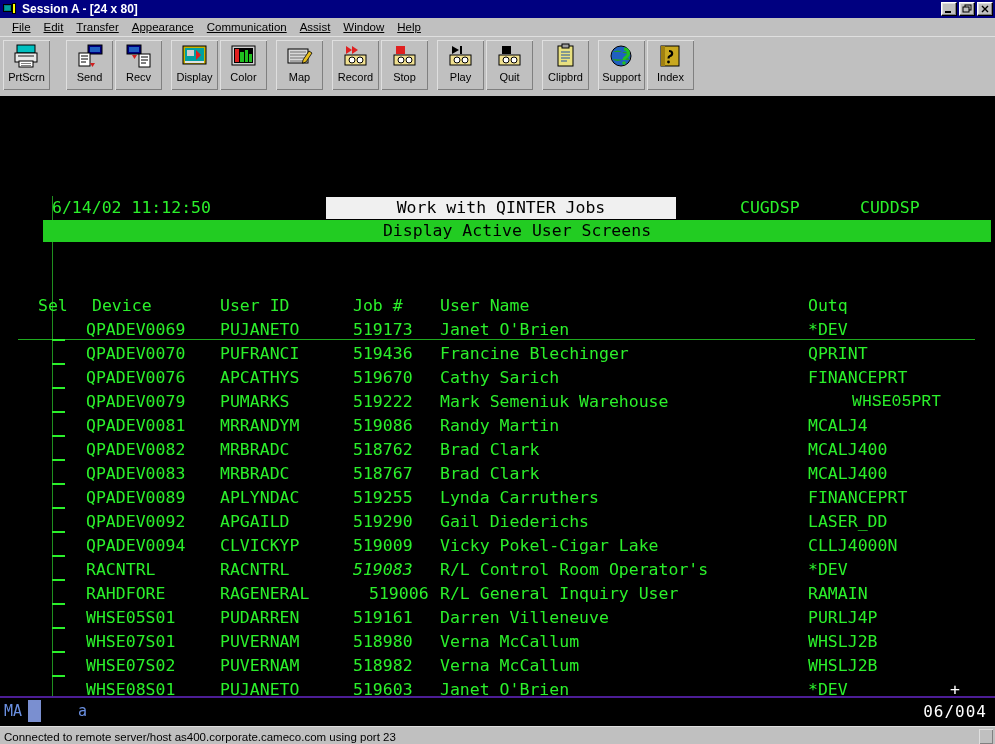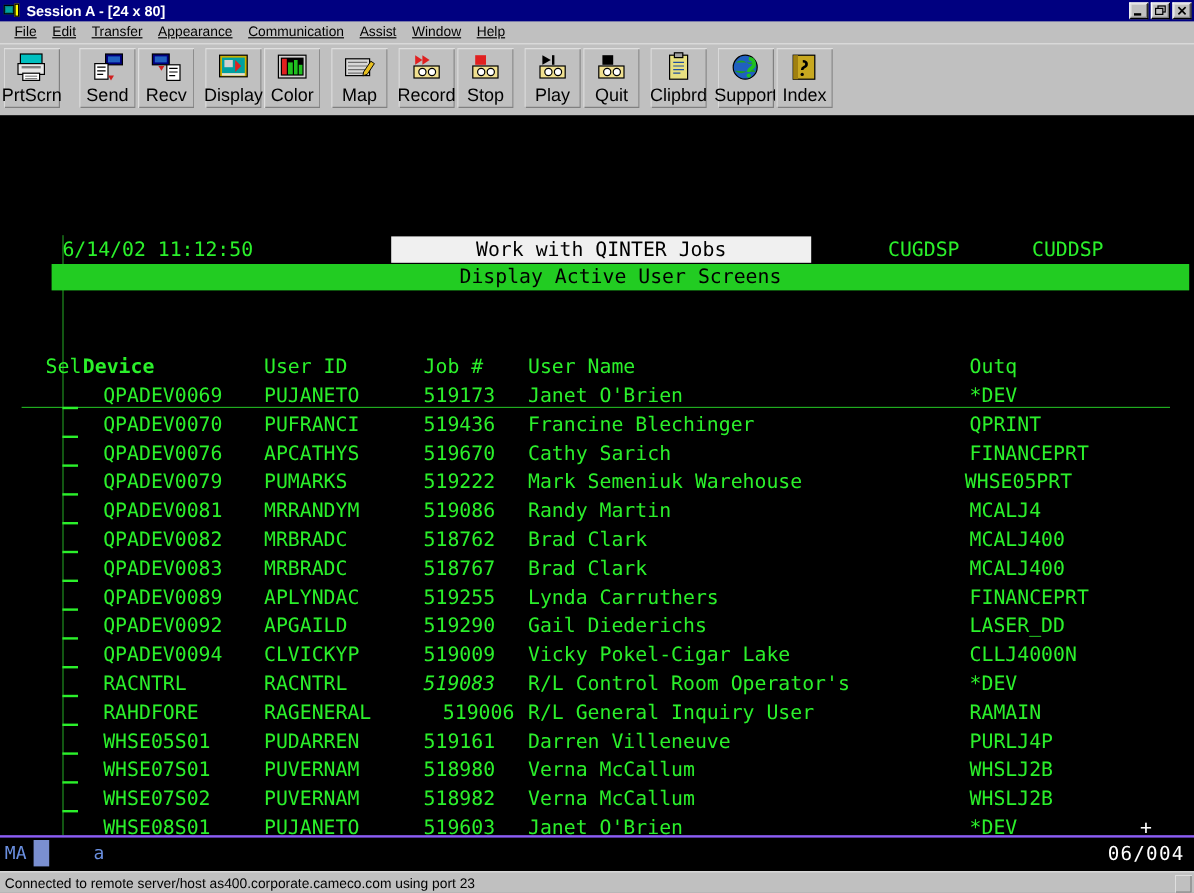--- a/index.html
+++ b/index.html
@@ -57,21 +57,21 @@
     border:1px solid #c0c0c0;
     box-sizing:border-box;
     display:flex;flex-direction:column;align-items:center;
     justify-content:flex-start;
     background:#c0c0c0;
     box-shadow: inset 1px 1px 0 #dfdfdf, inset -1px -1px 0 #808080;
     padding-top:3px;
     cursor:default;
   }
   .tbtn .glyph{width:30px;height:27px;position:relative;}
-  .tbtn .lbl{font-size:15px;color:#000;margin-top:2px;line-height:1;white-space:nowrap;}
+  .tbtn .lbl{font-size:11px;color:#000;margin-top:2px;line-height:1;white-space:nowrap;}
   .toolbar-fill{flex:1 1 auto;}
   
   .term{
     position:relative;
     background:#000;
     height:600px;
     overflow:hidden;
     font-family:"DejaVu Sans Mono","Liberation Mono",monospace;
     font-size:16.5px;
     color:#2bf02b;
@@ -104,21 +104,21 @@
     font-family:"DejaVu Sans Mono","Liberation Mono",monospace;
     font-size:16.5px;line-height:22px;
   }
   .sel-mark{
     position:absolute;left:52px;width:13px;height:2px;background:#2bf02b;
   }
   .white{color:#ffffff;}
   
   .oia{
     height:28px;background:#000;
-    border-top:2px solid #8b5cf6;
+    border-top:2px solid #4c1d95;
     position:relative;
     font-family:"DejaVu Sans Mono","Liberation Mono",monospace;
     font-size:15px;
     color:#6a8fe0;
   }
   .oia .ma{position:absolute;left:4px;top:4px;color:#6a8fe0;letter-spacing:0;}
   .oia .cur{position:absolute;left:28px;top:2px;width:13px;height:22px;background:#7a8fd0;}
   .oia .aa{position:absolute;left:78px;top:4px;color:#6a8fe0;}
   .oia .pos{position:absolute;right:8px;top:4px;color:#ffffff;font-size:16px;letter-spacing:1px;}
   
@@ -377,21 +377,21 @@
     <span>Work with QINTER Jobs</span>
   </div>
   <div class="row" style="left:740px;top:104px;">CUGDSP</div>
   <div class="row" style="left:860px;top:104px;">CUDDSP</div>
 
   <div class="greenbar">
     <span>Display Active User Screens</span>
   </div>
 
   <div class="row" style="left:38px;top:202px;">Sel</div>
-  <div class="row" style="left:69px;top:202px;font-weight:bold;">Device</div>
+  <div class="row" style="left:92px;top:202px;">Device</div>
   <div class="row" style="left:220px;top:202px;">User ID</div>
   <div class="row" style="left:353px;top:202px;">Job #</div>
   <div class="row" style="left:440px;top:202px;">User Name</div>
   <div class="row" style="left:808px;top:202px;">Outq</div>
 
   <div id="rows-host">
       <div class="sel-mark" style="top: 243px;"></div>
       <div class="row" style="left: 86px; top: 226px;">QPADEV0069</div>
       <div class="row" style="left: 220px; top: 226px;">PUJANETO</div>
       <div class="row" style="left: 353px; top: 226px;">519173</div>
@@ -407,21 +407,21 @@
       <div class="row" style="left: 86px; top: 274px;">QPADEV0076</div>
       <div class="row" style="left: 220px; top: 274px;">APCATHYS</div>
       <div class="row" style="left: 353px; top: 274px;">519670</div>
       <div class="row" style="left: 440px; top: 274px;">Cathy Sarich</div>
       <div class="row" style="left: 808px; top: 274px;">FINANCEPRT</div>
       <div class="sel-mark" style="top: 315px;"></div>
       <div class="row" style="left: 86px; top: 298px;">QPADEV0079</div>
       <div class="row" style="left: 220px; top: 298px;">PUMARKS</div>
       <div class="row" style="left: 353px; top: 298px;">519222</div>
       <div class="row" style="left: 440px; top: 298px;">Mark Semeniuk Warehouse</div>
-      <div class="row" style="left: 804px; top: 298px;">WHSE05PRT</div>
+      <div class="row" style="left: 852px; top: 298px; font-family: Liberation Mono, monospace;">WHSE05PRT</div>
       <div class="sel-mark" style="top: 339px;"></div>
       <div class="row" style="left: 86px; top: 322px;">QPADEV0081</div>
       <div class="row" style="left: 220px; top: 322px;">MRRANDYM</div>
       <div class="row" style="left: 353px; top: 322px;">519086</div>
       <div class="row" style="left: 440px; top: 322px;">Randy Martin</div>
       <div class="row" style="left: 808px; top: 322px;">MCALJ4</div>
       <div class="sel-mark" style="top: 363px;"></div>
       <div class="row" style="left: 86px; top: 346px;">QPADEV0082</div>
       <div class="row" style="left: 220px; top: 346px;">MRBRADC</div>
       <div class="row" style="left: 353px; top: 346px;">518762</div>

